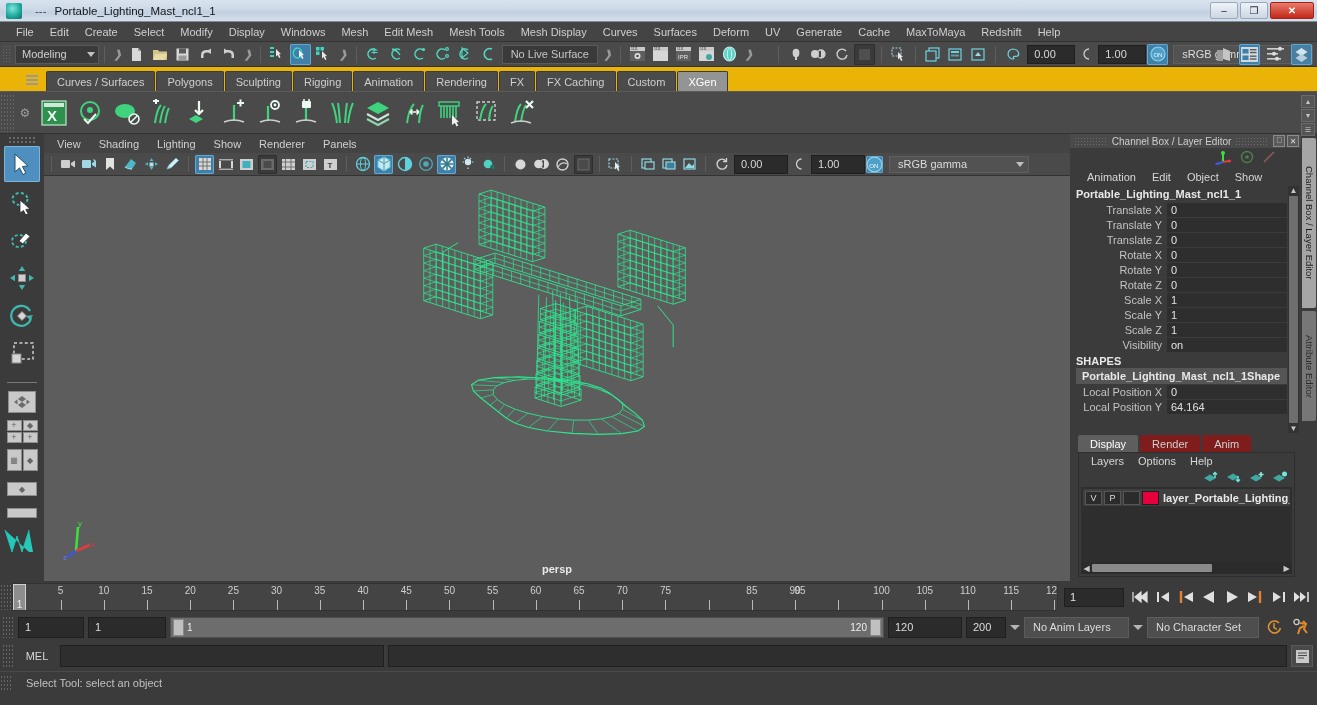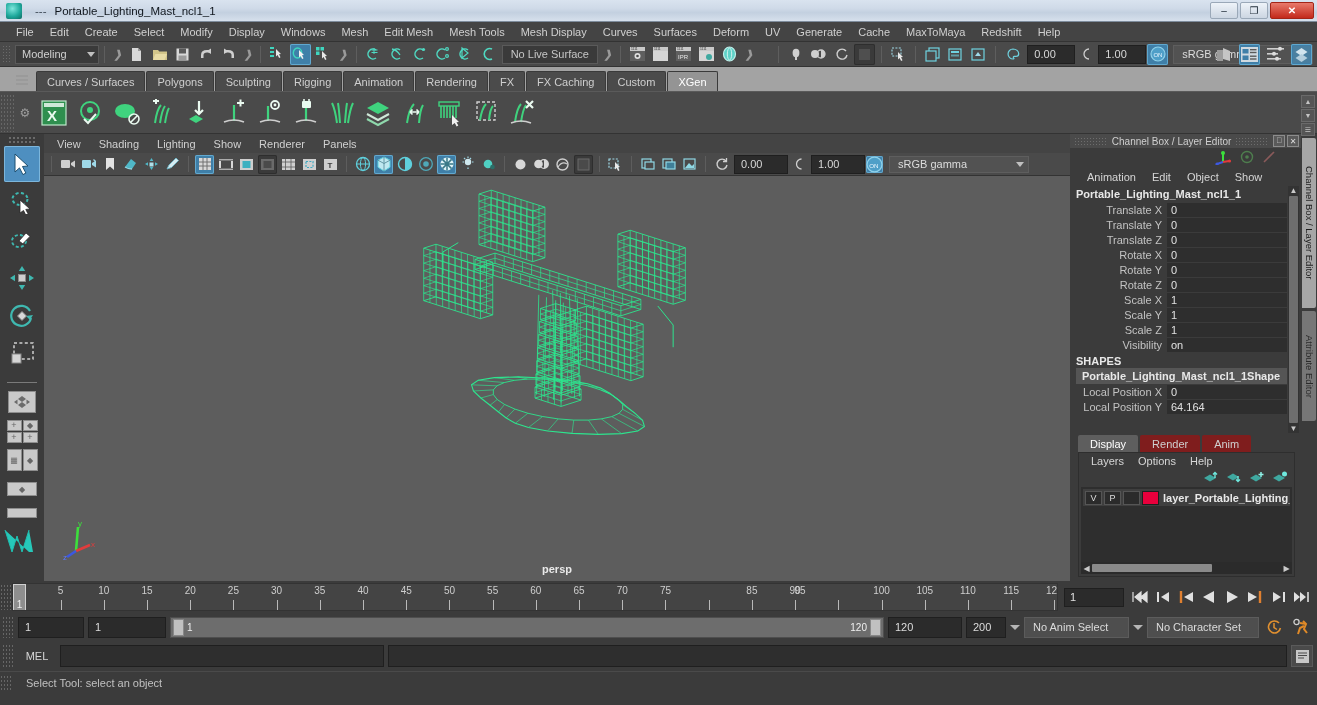--- a/index.html
+++ b/index.html
@@ -85,22 +85,22 @@
   }
   #gammaDrop {
     height:19px;width:140px;background:#525252;border:1px solid #5e5e5e;
     display:flex;align-items:center;justify-content:space-between;
     padding:0 4px 0 8px;flex:none;font-size:11px;color:#dcdcdc;margin-left:4px;
   }
   #sl-right { position:absolute;right:4px;top:2px;display:flex;align-items:center;gap:3px; }
 
   
   #shelftabs {
-    height:24px;background:#a3a3a3;display:flex;align-items:flex-end;
-    padding-left:10px;
+    height:24px;background:#eab308;display:flex;align-items:flex-end;
+    padding-left:20px;
   }
   .hamb { width:14px;height:16px;margin:0 6px 3px 6px;flex:none;
     display:flex;flex-direction:column;justify-content:center;gap:2px; }
   .hamb i { display:block;height:2px;background:#9a9a9a;width:12px; }
   .shelf-tab {
     height:20px;padding:0 10px;margin-right:1px;
     background:#4b4b4b;border:1px solid #3a3a3a;border-bottom:none;
     display:flex;align-items:center;font-size:11px;color:#cfcfcf;
     border-radius:2px 2px 0 0;
   }
@@ -1617,21 +1617,21 @@
       <span class="rl">1</span>
     </div>
     <div style="display:flex;align-items:center">
       <span class="rr">120</span>
       <div class="rhandle"></div>
     </div>
   </div>
   <div class="rfield" style="width:74px">120</div>
   <div class="rfield" style="width:40px">200</div>
   <i class="smallcaret"></i>
-  <div class="dropfield" style="width:105px">No Anim Select</div>
+  <div class="dropfield" style="width:105px">No Anim Layers</div>
   <i class="smallcaret"></i>
   <div class="dropfield" style="width:112px">No Character Set</div>
   <div style="width:22px;display:flex;align-items:center;justify-content:center;flex:none">
     <svg width="18" height="18" viewBox="0 0 18 18">
         <path d="M14 5a6 6 0 1 0 1.4 5" fill="none" stroke="#e09030" stroke-width="1.6"></path>
         <path d="M9 5v4.5l3 2" stroke="#e09030" stroke-width="1.5" fill="none"></path>
       </svg>
   </div>
   <div style="width:24px;display:flex;align-items:center;justify-content:center;flex:none;margin-right:4px">
     <svg width="19" height="19" viewBox="0 0 19 19">

